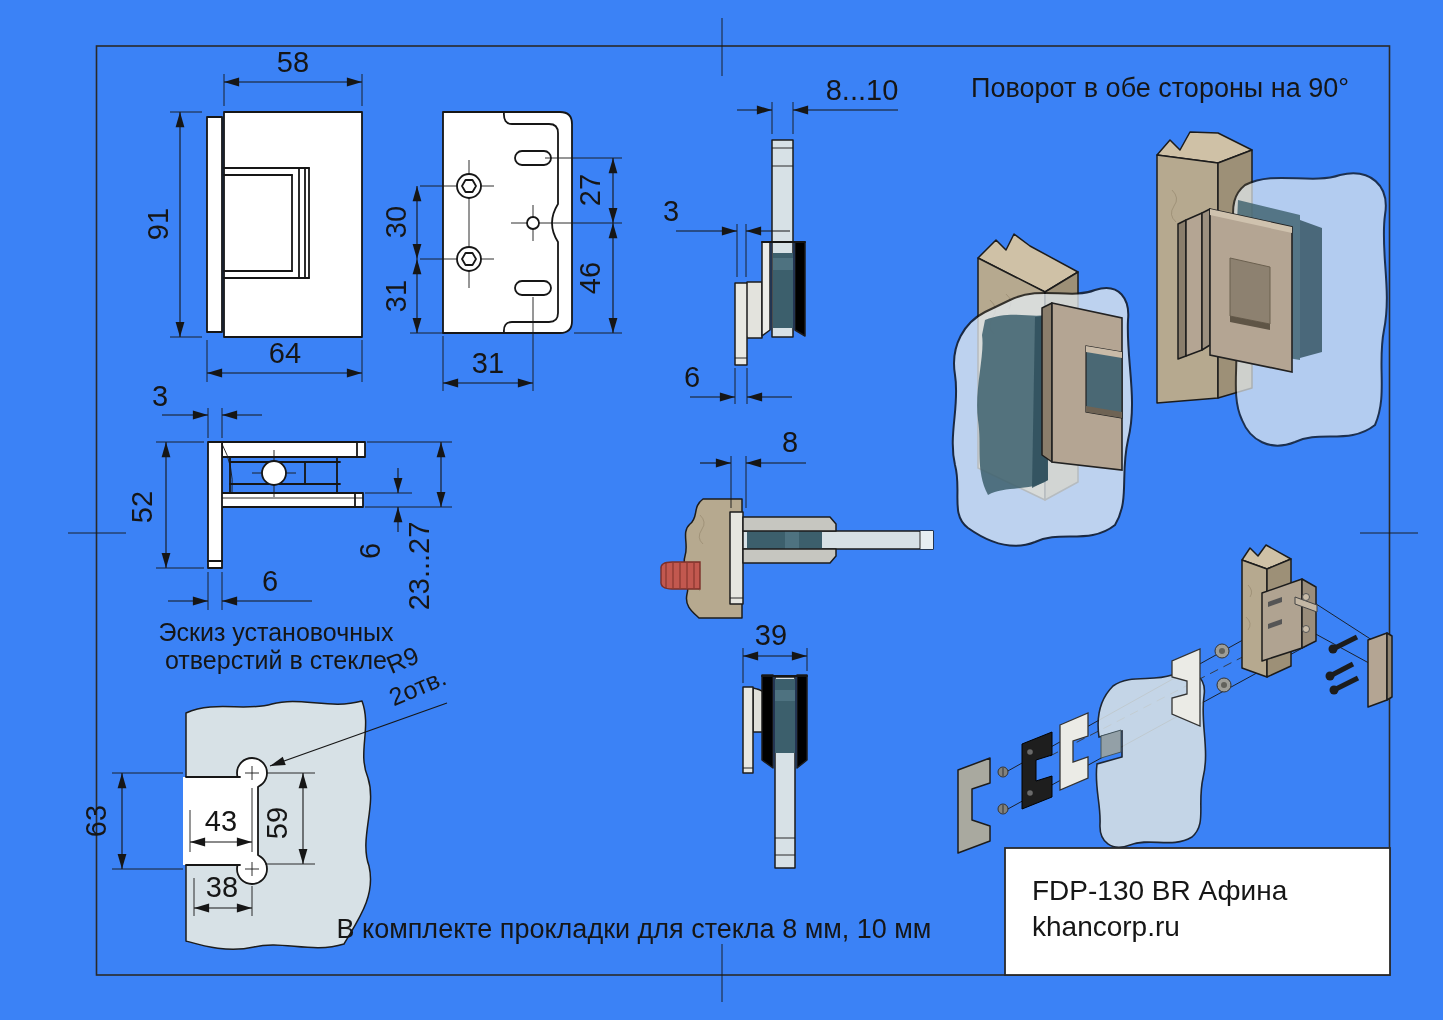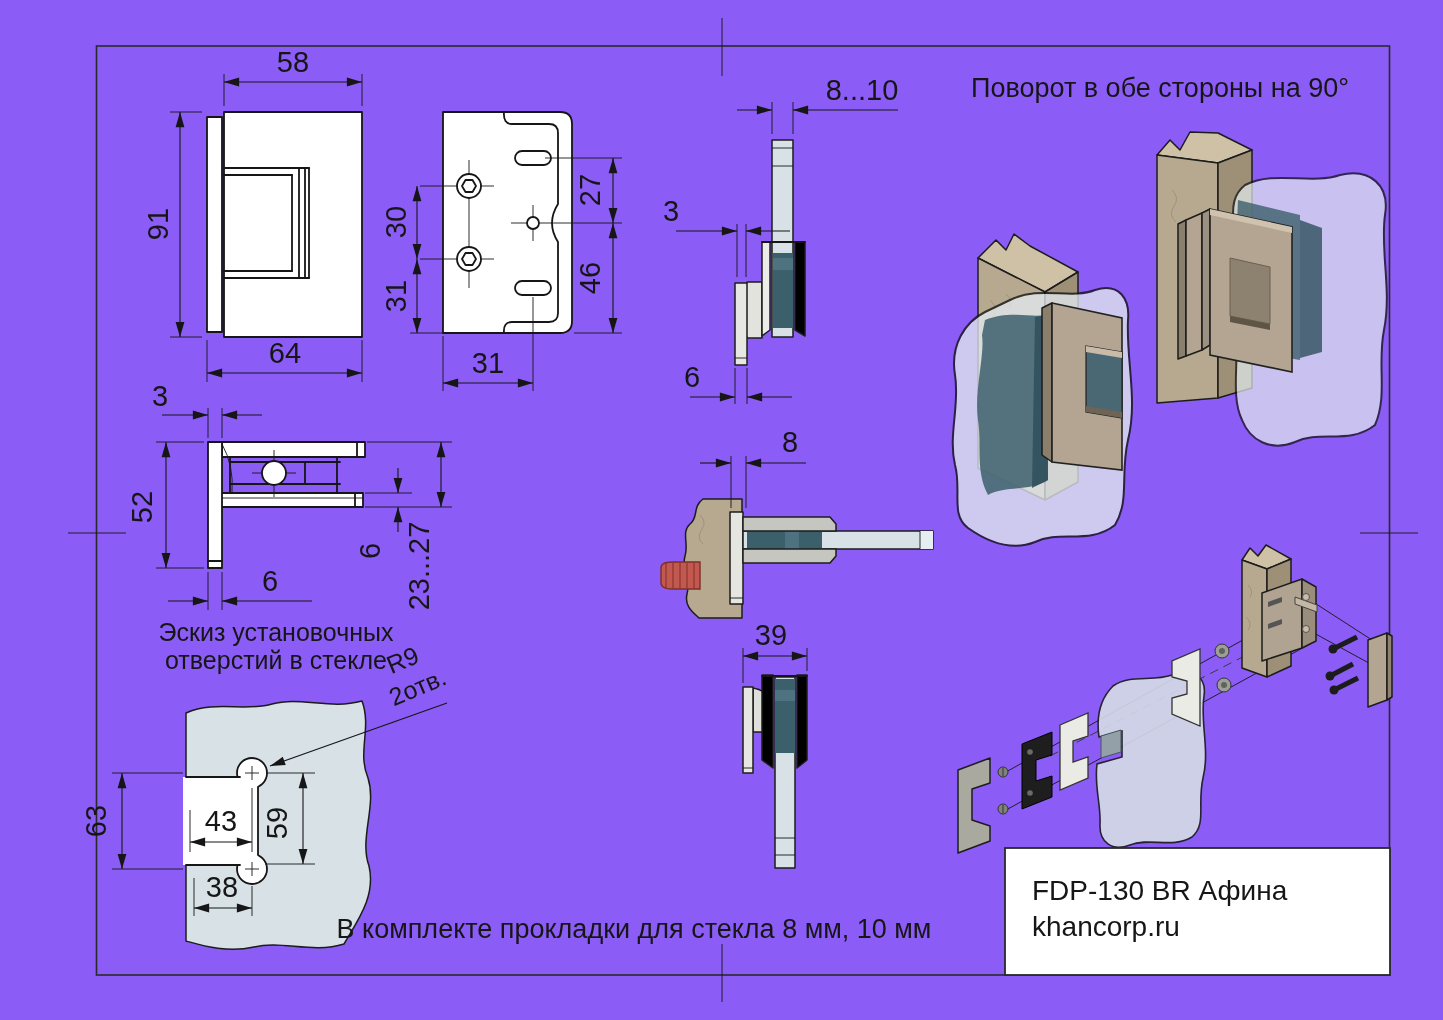--- a/index.html
+++ b/index.html
@@ -1,16 +1,16 @@
 <!DOCTYPE html>
 <html><head>
 <meta charset="utf-8">
 <style>
   html,body{margin:0;padding:0;background:#ffffff;}
-  .sheet{width:1443px;height:1020px;position:relative;background:#8b5cf6;overflow:hidden;}
+  .sheet{width:1443px;height:1020px;position:relative;background:#3b82f6;overflow:hidden;}
   svg text{font-family:"Liberation Sans","DejaVu Sans",sans-serif;fill:#161616;}
   .dim{font-size:29px;text-anchor:middle;}
   .cap{font-size:25px;text-anchor:middle;}
   .note{font-size:27px;text-anchor:middle;}
   .ttl{font-size:28px;text-anchor:start;}
   .lbl{font-size:25px;text-anchor:middle;}
   .ol{fill:none;stroke:#161616;stroke-width:1.8;stroke-linejoin:round;stroke-linecap:round;}
   .olf{fill:#ffffff;stroke:#161616;stroke-width:1.8;stroke-linejoin:round;}
   .dl{stroke:#161616;stroke-width:1.1;fill:none;}
   .xl{stroke:#161616;stroke-width:0.9;fill:none;}

